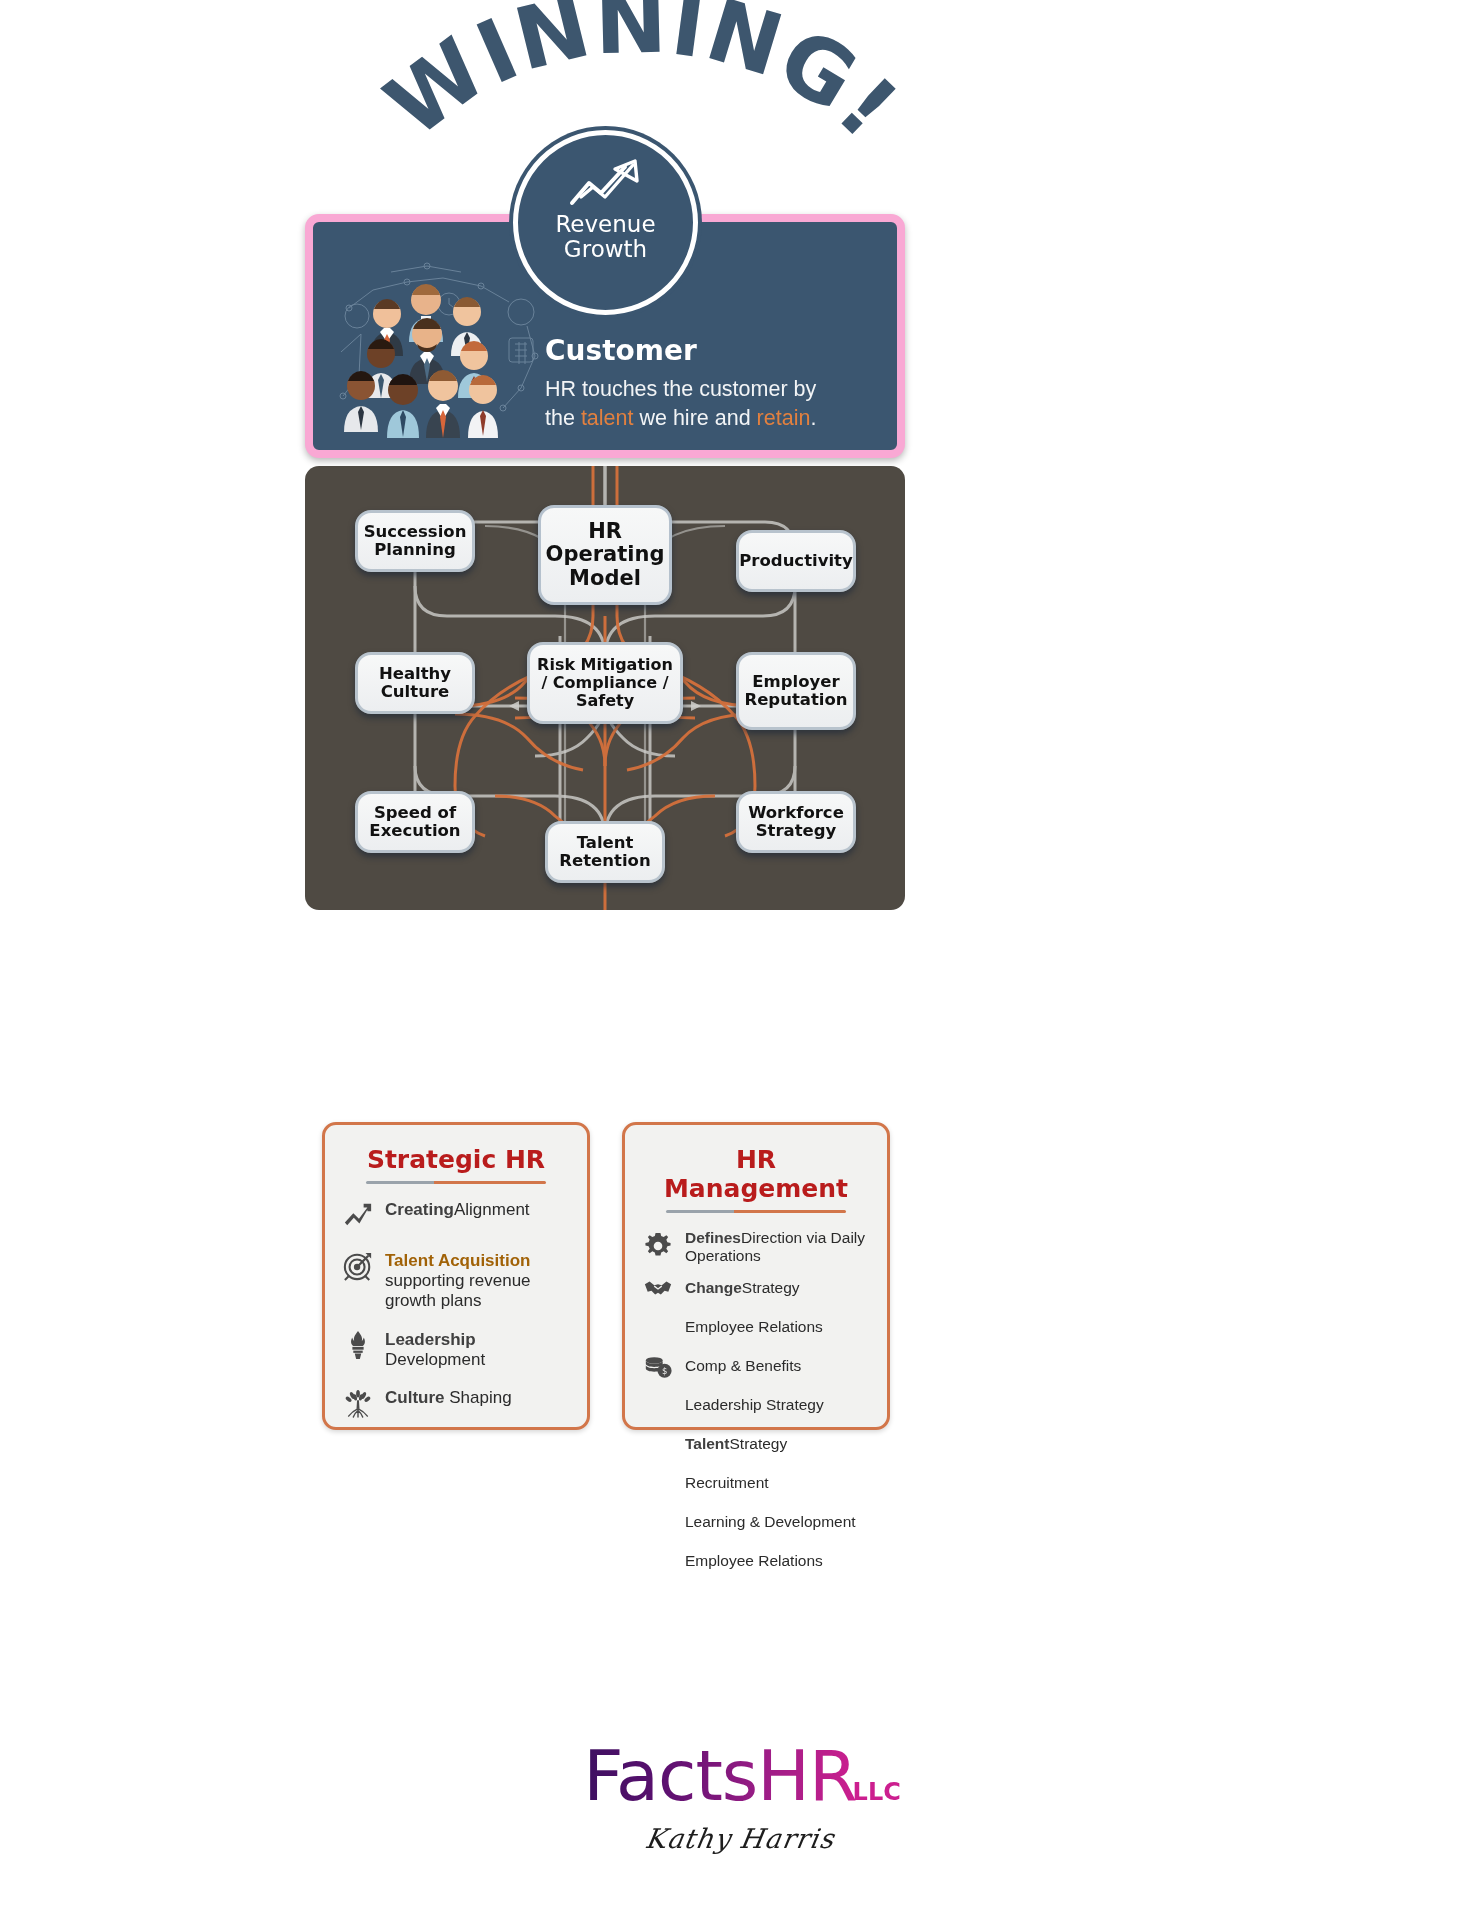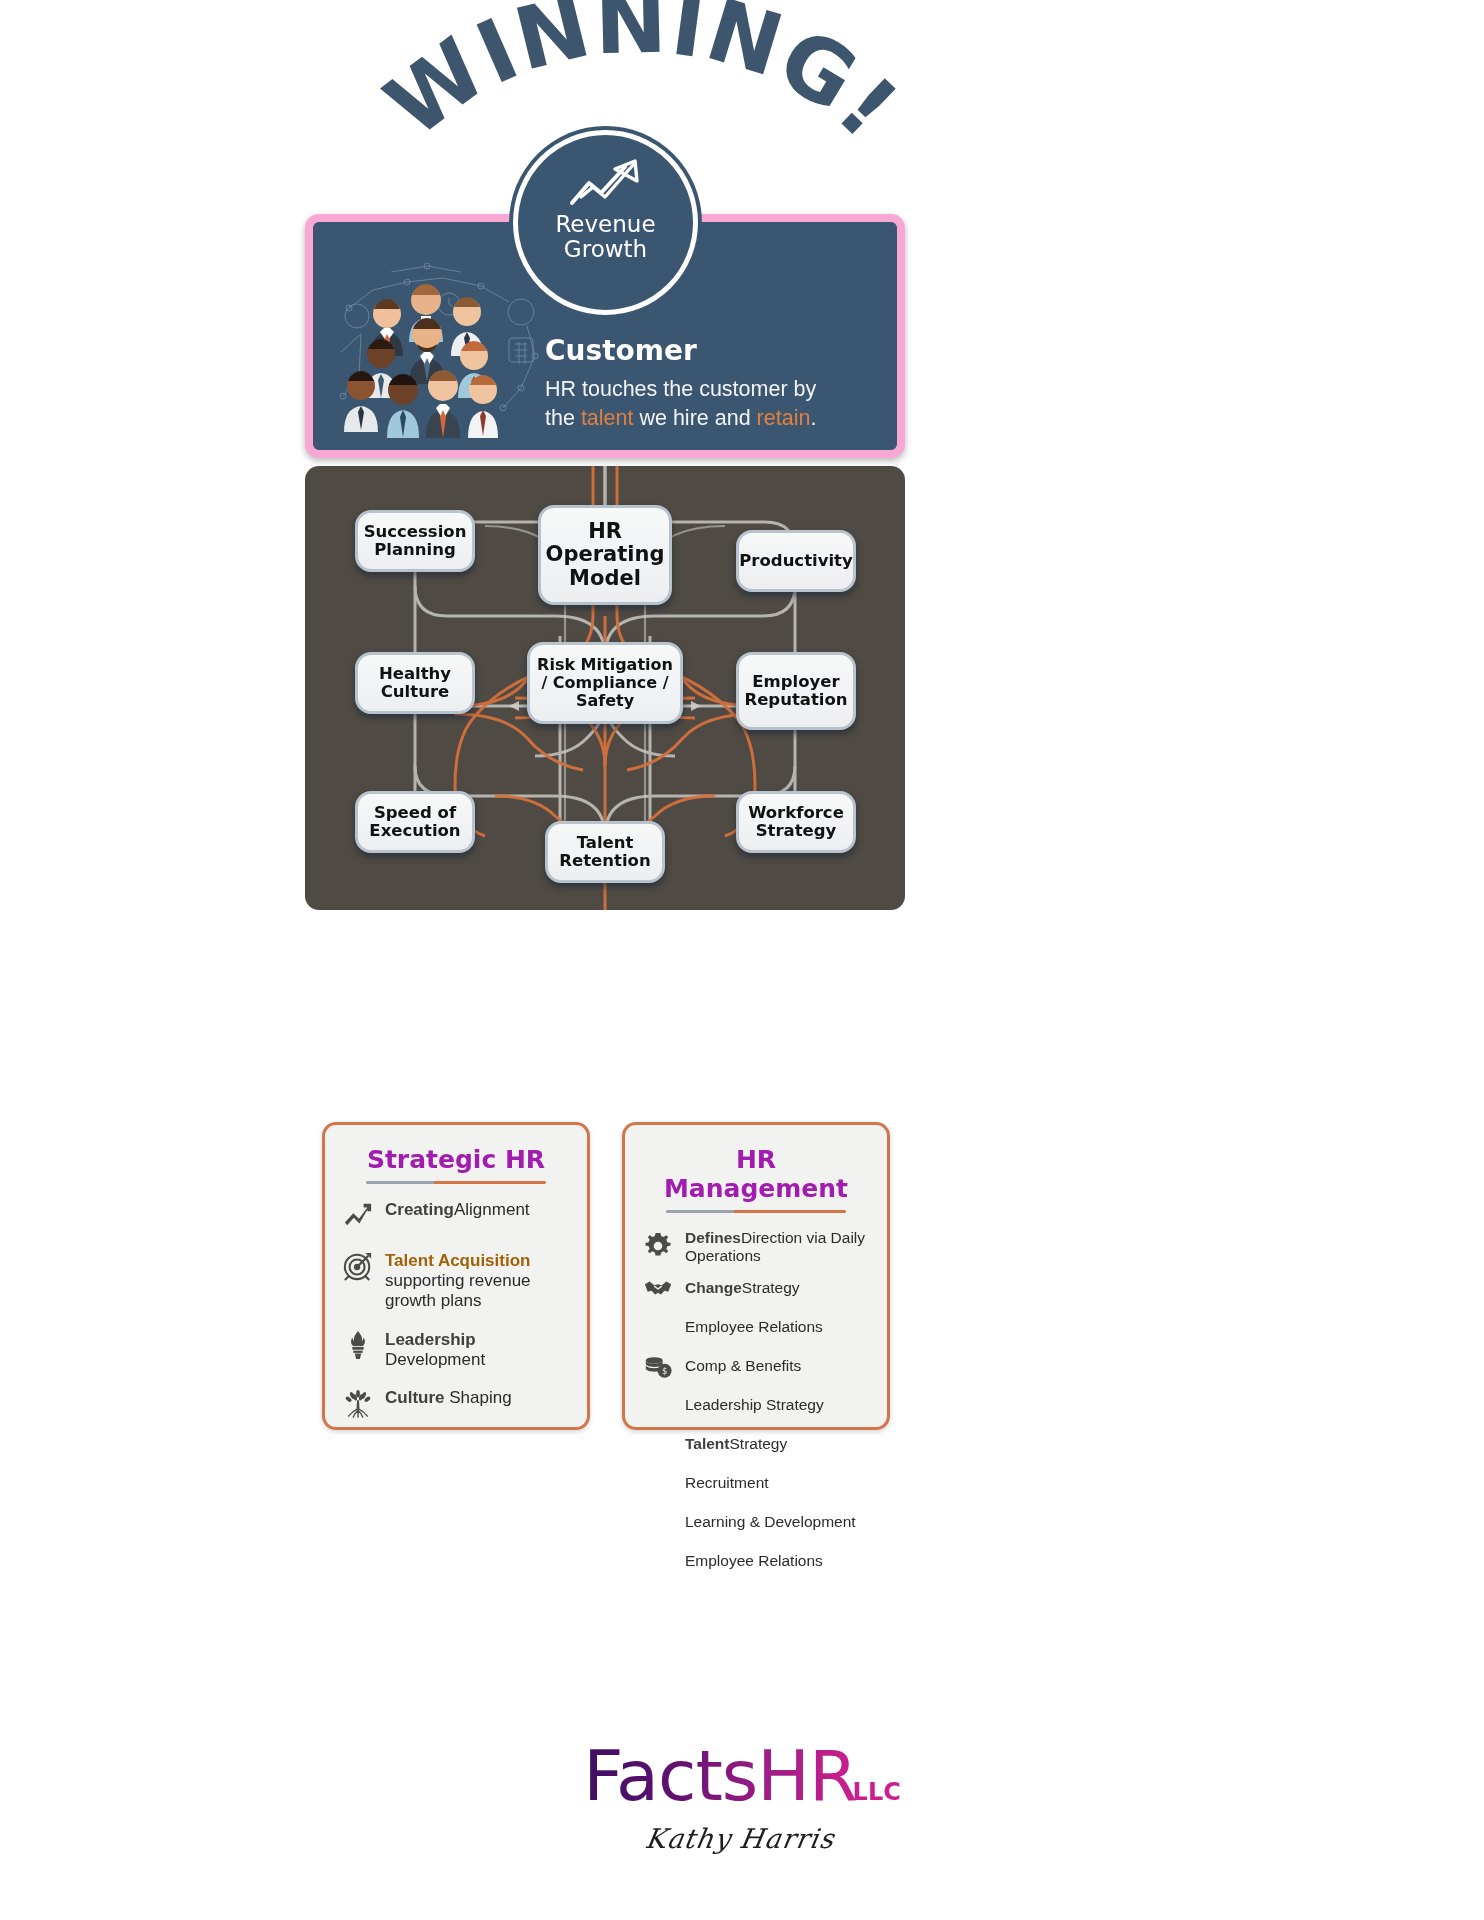--- a/index.html
+++ b/index.html
@@ -136,21 +136,21 @@
     border-radius: 14px;
     box-shadow: 0 2px 5px rgba(0,0,0,.16);
     padding: 20px 16px 18px 16px;
     z-index: 6;
   }
   #card-strategic { left: 322px; top: 1122px; width: 268px; height: 308px; }
   #card-management { left: 622px; top: 1122px; width: 268px; height: 308px; }
 
   .card-title {
     text-align: center;
-    color: #a21caf;
+    color: #b91c1c;
     font-size: 25px;
     font-weight: bold;
     font-family: "DejaVu Sans", sans-serif;
     margin-bottom: 7px;
   }
   .card-rule {
     height: 3px;
     background: linear-gradient(90deg,#9aa3ab 0%, #9aa3ab 38%, #d2764a 38%, #d2764a 100%);
     width: 78%;
     margin: 0 auto 14px auto;

